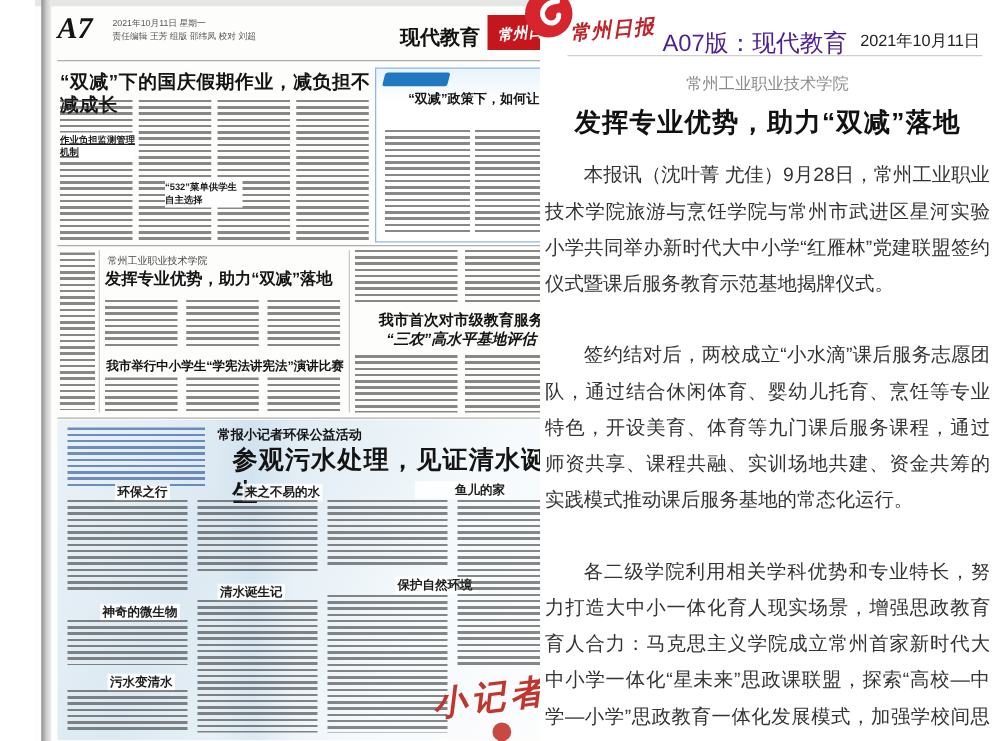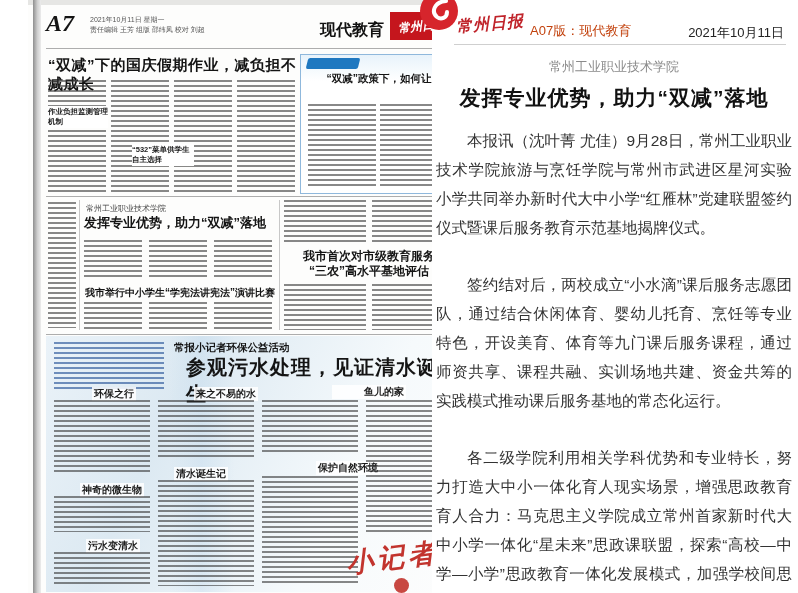--- a/index.html
+++ b/index.html
@@ -36,21 +36,21 @@
       linear-gradient(115deg,#eaf2f8 0%,#dcE9f2 30%,#f6fafc 70%,#fdfdfd 100%);}
   .callig{position:absolute;left:318px;top:540px;font:italic 700 27px "Liberation Serif",serif;
     color:#c2342e;transform:rotate(-7deg);letter-spacing:4px;}
   .seal{position:absolute;left:366px;top:578px;width:15px;height:15px;border-radius:50%;background:#c2342e;opacity:.9;}
   
   .reader{position:absolute;left:432px;top:0;width:366px;height:593px;background:#fff;}
   .brand-badge{position:absolute;left:-12px;top:-8px;width:38px;height:38px;border-radius:50%;
     background:#d6252c;z-index:5;}
   .brand{position:absolute;left:24px;top:14px;font:italic 700 16px "Liberation Serif",serif;
     color:#c0242b;transform:rotate(-5deg);letter-spacing:1px;}
-  .edition{position:absolute;left:98px;top:22px;font-size:13px;color:#c2410c;}
+  .edition{position:absolute;left:98px;top:22px;font-size:19px;color:#4c1d95;}
   .rdate{position:absolute;right:14px;top:24px;font-size:13px;color:#222;}
   .rrule{position:absolute;left:22px;top:44px;width:332px;height:1px;background:#cfcfcf;}
   .article{position:absolute;left:4px;top:58px;width:356px;}
   .article .kick2{display:block;text-align:center;font-size:13px;color:#8a8a8a;margin-bottom:8px;}
   .article h1{margin:0 0 14px 0;text-align:center;font-size:21px;font-weight:900;color:#111;letter-spacing:1px;}
   .article p{margin:0 0 28px 0;font-size:15.5px;line-height:29px;color:#333;
     text-align:justify;text-indent:2em;}
 </style>
 </head>
 <body>
@@ -68,21 +68,21 @@
   <div class="mast-red">
     <span>常州日报</span>
   </div>
   <div class="hrule" style="left:18px;top:48px;width:408px;"></div>
 
   <div class="hl" style="left:20px;top:56px;width:252px;font-size:15px;letter-spacing:.5px;">“双减”下的国庆假期作业，减负担不减成长</div>
   <div class="tx" style="left:20px;top:80px;width:58px;height:113px;"></div>
   <div class="tx" style="left:83px;top:80px;width:58px;height:113px;"></div>
   <div class="tx" style="left:146px;top:80px;width:58px;height:113px;"></div>
   <div class="tx" style="left:209px;top:80px;width:58px;height:113px;"></div>
-  <div class="subh" style="left:20px;top:106px;width:60px;">作业负担监测管理机制</div>
+  <div class="subh" style="left:20px;top:106px;width:60px;text-decoration:underline;">作业负担监测管理机制</div>
   <div class="subh" style="left:104px;top:144px;width:62px;">“532”菜单供学生自主选择</div>
 
   <div class="box-art"></div>
   <div class="ribbon"></div>
   <div class="hl" style="left:280px;top:72px;width:142px;font-size:10.5px;text-align:center;">“双减”政策下，如何让</div>
   <div class="tx" style="left:280px;top:104px;width:68px;height:82px;"></div>
   <div class="tx" style="left:352px;top:104px;width:68px;height:82px;"></div>
 
   <div class="hrule" style="left:18px;top:196px;width:408px;"></div>
 
@@ -97,21 +97,21 @@
   <div class="tx" style="left:186px;top:240px;width:58px;height:40px;"></div>
 
   <div class="hl" style="left:56px;top:286px;width:192px;font-size:10px;text-align:center;">我市举行中小学生“学宪法讲宪法”演讲比赛</div>
   <div class="tx" style="left:56px;top:302px;width:58px;height:28px;"></div>
   <div class="tx" style="left:121px;top:302px;width:58px;height:28px;"></div>
   <div class="tx" style="left:186px;top:302px;width:58px;height:28px;"></div>
 
   <div class="tx" style="left:256px;top:200px;width:82px;height:42px;"></div>
   <div class="tx" style="left:344px;top:200px;width:82px;height:42px;"></div>
   <div class="hl" style="left:256px;top:248px;width:170px;font-size:12px;text-align:center;">我市首次对市级教育服务</div>
-  <div class="hl" style="left:256px;top:263px;width:170px;font-size:12px;text-align:center;">“三农”高水平基地评估</div>
+  <div class="hl" style="left:256px;top:263px;width:170px;font-size:12px;text-align:center;font-style:italic;">“三农”高水平基地评估</div>
   <div class="tx" style="left:256px;top:284px;width:82px;height:46px;"></div>
   <div class="tx" style="left:344px;top:284px;width:82px;height:46px;"></div>
 
   <div class="hrule" style="left:18px;top:334px;width:408px;"></div>
 
   <div class="env-bg"></div>
   <div class="tx-blue" style="left:26px;top:342px;width:110px;height:48px;"></div>
   <div class="hl" style="left:146px;top:341px;font-size:10.5px;">常报小记者环保公益活动</div>
   <div class="hl" style="left:158px;top:354px;width:268px;font-size:20px;font-family:'Liberation Serif','DejaVu Serif',serif;letter-spacing:1px;">参观污水处理，见证清水诞生</div>
 

